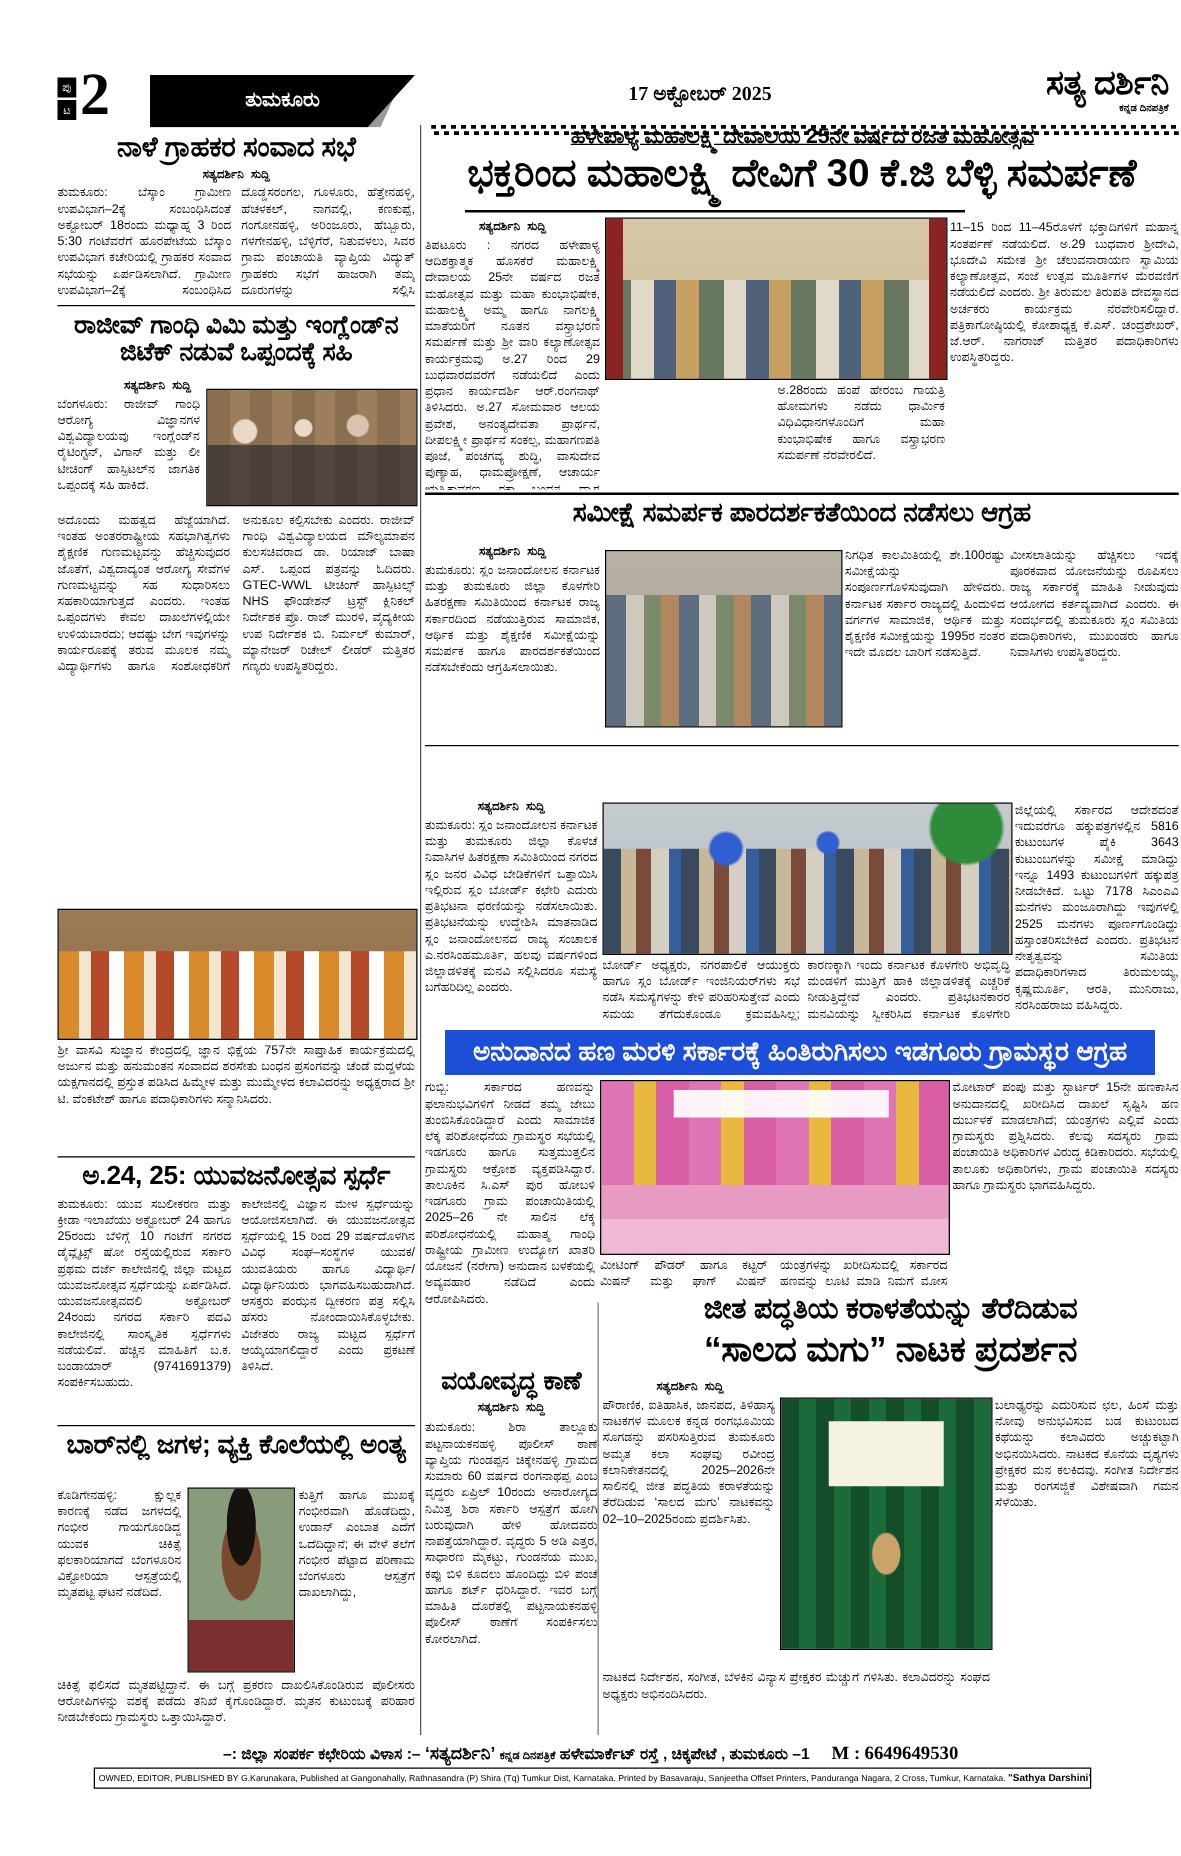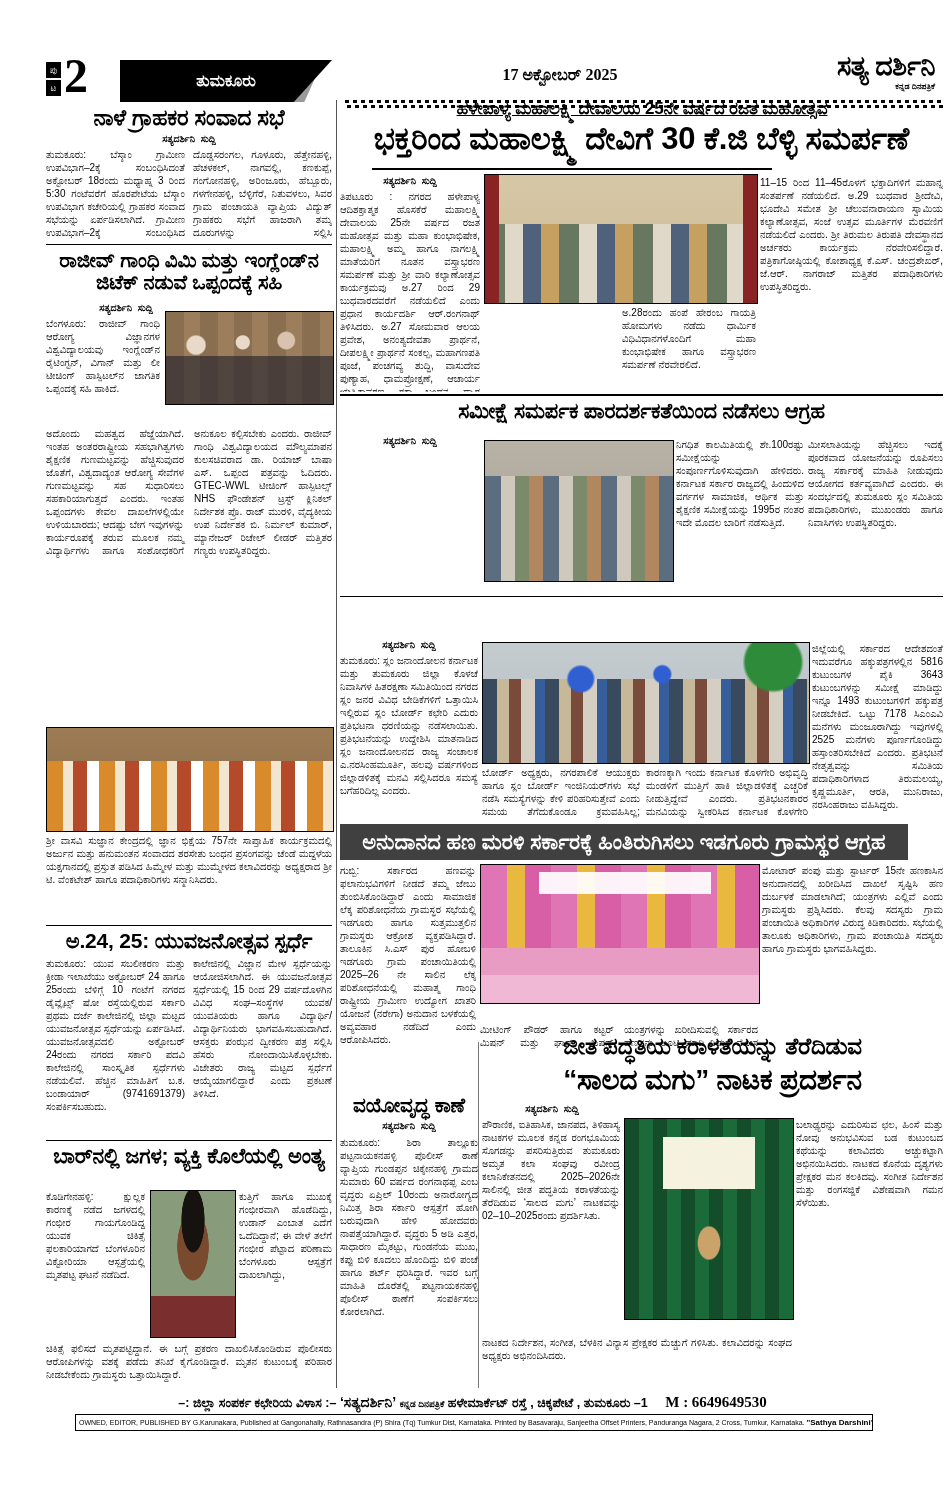--- a/index.html
+++ b/index.html
@@ -3,21 +3,21 @@
 <meta charset="utf-8">
 <style>
   html,body{margin:0;padding:0;background:#e8e8e8;}
   #page{position:relative;width:945px;height:1485px;background:#ffffff;margin:0 auto;
         font-family:"Liberation Sans",sans-serif;color:#000;overflow:hidden;}
   .abs{position:absolute;}
   .hl{font-weight:bold;text-align:center;line-height:1.12;letter-spacing:-0.2px;}
   .serif{font-family:"Liberation Serif",serif;}
   .byline{font-size:9.5px;font-weight:bold;text-align:center;font-family:Liberation Mono, monospace;}
   .bt{font-size:10px;line-height:1.3;text-align:justify;overflow:hidden;}
-  .cols2{column-count:2;column-gap:10px;margin-top:17px;}
+  .cols2{column-count:2;column-gap:10px;}
   .rule{background:#000;}
   .dotted{background:repeating-linear-gradient(90deg,#000 0 4px,transparent 4px 8px),
                      repeating-linear-gradient(90deg,transparent 0 2px,#000 2px 6px,transparent 6px 8px);
           background-size:100% 3px,100% 3px;background-position:0 0,0 5px;background-repeat:no-repeat;}
   .ph{border:1px solid #000;}
   .ph-sign{background:
       radial-gradient(circle at 18% 36%,#e8d9c8 0 6%,transparent 7%),
       radial-gradient(circle at 46% 33%,#e8d9c8 0 6%,transparent 7%),
       radial-gradient(circle at 72% 31%,#d9c3ae 0 6%,transparent 7%),
       linear-gradient(180deg,transparent 48%,rgba(30,30,42,.6) 48%),
@@ -53,21 +53,21 @@
       linear-gradient(180deg,transparent 60%,#e89cc3 60% 80%,#f0b8d4 80%),
       repeating-linear-gradient(90deg,#e075b5 0 26px,#e8b93e 26px 44px,#d85fa6 44px 70px);
       background-size:62% 16%,100% 100%,100% 100%;
       background-position:55% 6%,0 0,0 0;background-repeat:no-repeat;}
   .ph-play{background:
       linear-gradient(#f5f2e0,#f5f2e0),
       radial-gradient(ellipse at 50% 62%,#caa36a 0 9%,transparent 10%),
       repeating-linear-gradient(90deg,#134d2a 0 14px,#1b6b3a 14px 28px);
       background-size:55% 26%,100% 100%,100% 100%;
       background-position:50% 12%,0 0,0 0;background-repeat:no-repeat;}
-  .banner{background:#404040;color:#fff;font-weight:bold;text-align:center;}
+  .banner{background:#1d4ed8;color:#fff;font-weight:bold;text-align:center;margin-left:16px;}
   .flag{background:#000;color:#fff;font-weight:bold;text-align:center;
         clip-path:polygon(0 0,100% 0,82% 100%,0 100%);}
   .flag-shadow{background:#9a9a9a;clip-path:polygon(55% 0,80% 0,45% 100%,20% 100%);}
   .pagenumbox{background:#000;color:#fff;font-size:9px;text-align:center;line-height:16px;}
 </style>
 </head>
 <body>
 
 <div id="page">
 
@@ -119,20 +119,21 @@
   <div class="abs rule" style="left:372px;top:168px;width:400px;height:2px;"></div>
   <div class="abs byline" style="left:340px;top:176px;width:140px;">ಸತ್ಯದರ್ಶಿನಿ ಸುದ್ದಿ</div>
   <div class="abs bt" style="left:340px;top:190px;width:140px;height:202px;">ತಿಪಟೂರು : ನಗರದ ಹಳೇಪಾಳ್ಯ ಆದಿಶಕ್ತಾತ್ಮಕ ಹೊಸಕೆರೆ ಮಹಾಲಕ್ಷ್ಮಿ ದೇವಾಲಯ 25ನೇ ವರ್ಷದ ರಜತ ಮಹೋತ್ಸವ ಮತ್ತು ಮಹಾ ಕುಂಭಾಭಿಷೇಕ, ಮಹಾಲಕ್ಷ್ಮಿ ಅಮ್ಮ ಹಾಗೂ ನಾಗಲಕ್ಷ್ಮಿ ಮಾತೆಯರಿಗೆ ನೂತನ ವಸ್ತ್ರಾಭರಣ ಸಮರ್ಪಣೆ ಮತ್ತು ಶ್ರೀ ವಾರಿ ಕಲ್ಯಾಣೋತ್ಸವ ಕಾರ್ಯಕ್ರಮವು ಅ.27 ರಿಂದ 29 ಬುಧವಾರದವರೆಗೆ ನಡೆಯಲಿದೆ ಎಂದು ಪ್ರಧಾನ ಕಾರ್ಯದರ್ಶಿ ಆರ್.ರಂಗನಾಥ್ ತಿಳಿಸಿದರು. ಅ.27 ಸೋಮವಾರ ಆಲಯ ಪ್ರವೇಶ, ಅನಂತ್ಯದೇವತಾ ಪ್ರಾರ್ಥನೆ, ದೀಪಲಕ್ಷ್ಮೀ ಪ್ರಾರ್ಥನೆ ಸಂಕಲ್ಪ, ಮಹಾಗಣಪತಿ ಪೂಜೆ, ಪಂಚಗವ್ಯ ಶುದ್ಧಿ, ವಾಸುದೇವ ಪುಣ್ಯಾಹ, ಧಾಮಪ್ರೋಕ್ಷಣೆ, ಆಚಾರ್ಯ ಋತ್ವಿಕಾವರಣ, ರಕ್ಷಾ ಬಂಧನ, ದ್ವಾರ ತೋರಣ, ಧ್ವಜ</div>
   <div class="abs ph ph-temple" style="left:484px;top:174px;width:272px;height:128px;"></div>
   <div class="abs bt" style="left:622px;top:306px;width:134px;height:86px;">ಅ.28ರಂದು ಹಂಪೆ ಹೇರಂಬ ಗಾಯತ್ರಿ ಹೋಮಗಳು ನಡೆದು ಧಾರ್ಮಿಕ ವಿಧಿವಿಧಾನಗಳೊಂದಿಗೆ ಮಹಾ ಕುಂಭಾಭಿಷೇಕ ಹಾಗೂ ವಸ್ತ್ರಾಭರಣ ಸಮರ್ಪಣೆ ನೆರವೇರಲಿದೆ.</div>
   <div class="abs bt" style="left:760px;top:176px;width:183px;height:216px;">11–15 ರಿಂದ 11–45ರೊಳಗೆ ಭಕ್ತಾದಿಗಳಿಗೆ ಮಹಾನ್ನ ಸಂತರ್ಪಣೆ ನಡೆಯಲಿದೆ. ಅ.29 ಬುಧವಾರ ಶ್ರೀದೇವಿ, ಭೂದೇವಿ ಸಮೇತ ಶ್ರೀ ಚೆಲುವನಾರಾಯಣ ಸ್ವಾಮಿಯ ಕಲ್ಯಾಣೋತ್ಸವ, ಸಂಜೆ ಉತ್ಸವ ಮೂರ್ತಿಗಳ ಮೆರವಣಿಗೆ ನಡೆಯಲಿದೆ ಎಂದರು. ಶ್ರೀ ತಿರುಮಲ ತಿರುಪತಿ ದೇವಸ್ಥಾನದ ಅರ್ಚಕರು ಕಾರ್ಯಕ್ರಮ ನೆರವೇರಿಸಲಿದ್ದಾರೆ. ಪತ್ರಿಕಾಗೋಷ್ಠಿಯಲ್ಲಿ ಕೋಶಾಧ್ಯಕ್ಷ ಕೆ.ಎಸ್. ಚಂದ್ರಶೇಖರ್, ಜೆ.ಆರ್. ನಾಗರಾಜ್ ಮತ್ತಿತರ ಪದಾಧಿಕಾರಿಗಳು ಉಪಸ್ಥಿತರಿದ್ದರು.</div>
   <div class="abs rule" style="left:340px;top:394px;width:603px;height:2px;"></div>
 
   <div class="abs hl" style="left:340px;top:399px;width:603px;font-size:21px;">ಸಮೀಕ್ಷೆ ಸಮರ್ಪಕ ಪಾರದರ್ಶಕತೆಯಿಂದ ನಡೆಸಲು ಆಗ್ರಹ</div>
   <div class="abs byline" style="left:340px;top:436px;width:140px;">ಸತ್ಯದರ್ಶಿನಿ ಸುದ್ದಿ</div>
+  <div class="abs bt" style="left:340px;top:450px;width:140px;height:142px;">ತುಮಕೂರು: ಸ್ಲಂ ಜನಾಂದೋಲನ ಕರ್ನಾಟಕ ಮತ್ತು ತುಮಕೂರು ಜಿಲ್ಲಾ ಕೊಳಗೇರಿ ಹಿತರಕ್ಷಣಾ ಸಮಿತಿಯಿಂದ ಕರ್ನಾಟಕ ರಾಜ್ಯ ಸರ್ಕಾರದಿಂದ ನಡೆಯುತ್ತಿರುವ ಸಾಮಾಜಿಕ, ಆರ್ಥಿಕ ಮತ್ತು ಶೈಕ್ಷಣಿಕ ಸಮೀಕ್ಷೆಯನ್ನು ಸಮರ್ಪಕ ಹಾಗೂ ಪಾರದರ್ಶಕತೆಯಿಂದ ನಡೆಸಬೇಕೆಂದು ಆಗ್ರಹಿಸಲಾಯಿತು.</div>
   <div class="abs ph ph-survey" style="left:484px;top:440px;width:188px;height:140px;"></div>
   <div class="abs bt" style="left:676px;top:438px;width:128px;height:154px;">ನಿಗಧಿತ ಕಾಲಮಿತಿಯಲ್ಲಿ ಶೇ.100ರಷ್ಟು ಸಮೀಕ್ಷೆಯನ್ನು ಸಂಪೂರ್ಣಗೊಳಿಸುವುದಾಗಿ ಹೇಳಿದರು. ಕರ್ನಾಟಕ ಸರ್ಕಾರ ರಾಜ್ಯದಲ್ಲಿ ಹಿಂದುಳಿದ ವರ್ಗಗಳ ಸಾಮಾಜಿಕ, ಆರ್ಥಿಕ ಮತ್ತು ಶೈಕ್ಷಣಿಕ ಸಮೀಕ್ಷೆಯನ್ನು 1995ರ ನಂತರ ಇದೇ ಮೊದಲ ಬಾರಿಗೆ ನಡೆಸುತ್ತಿದೆ.</div>
   <div class="abs bt" style="left:808px;top:438px;width:135px;height:154px;">ಮೀಸಲಾತಿಯನ್ನು ಹೆಚ್ಚಿಸಲು ಇದಕ್ಕೆ ಪೂರಕವಾದ ಯೋಜನೆಯನ್ನು ರೂಪಿಸಲು ರಾಜ್ಯ ಸರ್ಕಾರಕ್ಕೆ ಮಾಹಿತಿ ನೀಡುವುದು ಆಯೋಗದ ಕರ್ತವ್ಯವಾಗಿದೆ ಎಂದರು. ಈ ಸಂದರ್ಭದಲ್ಲಿ ತುಮಕೂರು ಸ್ಲಂ ಸಮಿತಿಯ ಪದಾಧಿಕಾರಿಗಳು, ಮುಖಂಡರು ಹಾಗೂ ನಿವಾಸಿಗಳು ಉಪಸ್ಥಿತರಿದ್ದರು.</div>
   <div class="abs rule" style="left:340px;top:596px;width:603px;height:1px;"></div>
 
   <div class="abs byline" style="left:340px;top:640px;width:138px;">ಸತ್ಯದರ್ಶಿನಿ ಸುದ್ದಿ</div>
   <div class="abs bt" style="left:340px;top:654px;width:138px;height:166px;">ತುಮಕೂರು: ಸ್ಲಂ ಜನಾಂದೋಲನ ಕರ್ನಾಟಕ ಮತ್ತು ತುಮಕೂರು ಜಿಲ್ಲಾ ಕೊಳಚೆ ನಿವಾಸಿಗಳ ಹಿತರಕ್ಷಣಾ ಸಮಿತಿಯಿಂದ ನಗರದ ಸ್ಲಂ ಜನರ ವಿವಿಧ ಬೇಡಿಕೆಗಳಿಗೆ ಒತ್ತಾಯಿಸಿ ಇಲ್ಲಿರುವ ಸ್ಲಂ ಬೋರ್ಡ್ ಕಛೇರಿ ಎದುರು ಪ್ರತಿಭಟನಾ ಧರಣಿಯನ್ನು ನಡೆಸಲಾಯಿತು. ಪ್ರತಿಭಟನೆಯನ್ನು ಉದ್ದೇಶಿಸಿ ಮಾತನಾಡಿದ ಸ್ಲಂ ಜನಾಂದೋಲನದ ರಾಜ್ಯ ಸಂಚಾಲಕ ಎ.ನರಸಿಂಹಮೂರ್ತಿ, ಹಲವು ವರ್ಷಗಳಿಂದ ಜಿಲ್ಲಾಡಳಿತಕ್ಕೆ ಮನವಿ ಸಲ್ಲಿಸಿದರೂ ಸಮಸ್ಯೆ ಬಗೆಹರಿದಿಲ್ಲ ಎಂದರು.</div>
   <div class="abs ph ph-protest" style="left:482px;top:642px;width:326px;height:120px;"></div>
   <div class="abs bt" style="left:482px;top:766px;width:158px;height:54px;">ಬೋರ್ಡ್ ಅಧ್ಯಕ್ಷರು, ನಗರಪಾಲಿಕೆ ಆಯುಕ್ತರು ಹಾಗೂ ಸ್ಲಂ ಬೋರ್ಡ್ ಇಂಜಿನಿಯರ್‌ಗಳು ಸಭೆ ನಡೆಸಿ ಸಮಸ್ಯೆಗಳನ್ನು ಕೇಳಿ ಪರಿಹರಿಸುತ್ತೇವೆ ಎಂದು ಸಮಯ ತೆಗೆದುಕೊಂಡೂ ಕ್ರಮವಹಿಸಿಲ್ಲ; ಇಲಾಖೆಗಳ ಸಮನ್ವಯತೆ ಮತ್ತು ಅಧಿಕಾರಿಗಳ ನಿರ್ಲಕ್ಷ್ಯತೆಯಿಂದ ಸ್ಲಂ ಜನರ ಸಮಸ್ಯೆಗಳನ್ನು ಬಗೆಹರಿಸುವಲ್ಲಿ ವಿಫಲವಾಗಿದ್ದು, ಈ</div>
   <div class="abs bt" style="left:646px;top:766px;width:162px;height:54px;">ಕಾರಣಕ್ಕಾಗಿ ಇಂದು ಕರ್ನಾಟಕ ಕೊಳಗೇರಿ ಅಭಿವೃದ್ಧಿ ಮಂಡಳಿಗೆ ಮುತ್ತಿಗೆ ಹಾಕಿ ಜಿಲ್ಲಾಡಳಿತಕ್ಕೆ ಎಚ್ಚರಿಕೆ ನೀಡುತ್ತಿದ್ದೇವೆ ಎಂದರು. ಪ್ರತಿಭಟನಕಾರರ ಮನವಿಯನ್ನು ಸ್ವೀಕರಿಸಿದ ಕರ್ನಾಟಕ ಕೊಳಗೇರಿ ಅಭಿವೃದ್ಧಿ ಮಂಡಳಿ ತುಮಕೂರು ವಿಭಾಗದ ಸಹಾಯಕ ಕಾರ್ಯಪಾಲಕ ಅಭಿಯಂತರರಾದ ಭಾನುಪ್ರಕಾಶ್ ಸಿಂಹ ವಸಾಹತುಗಳಿಗೆ</div>

